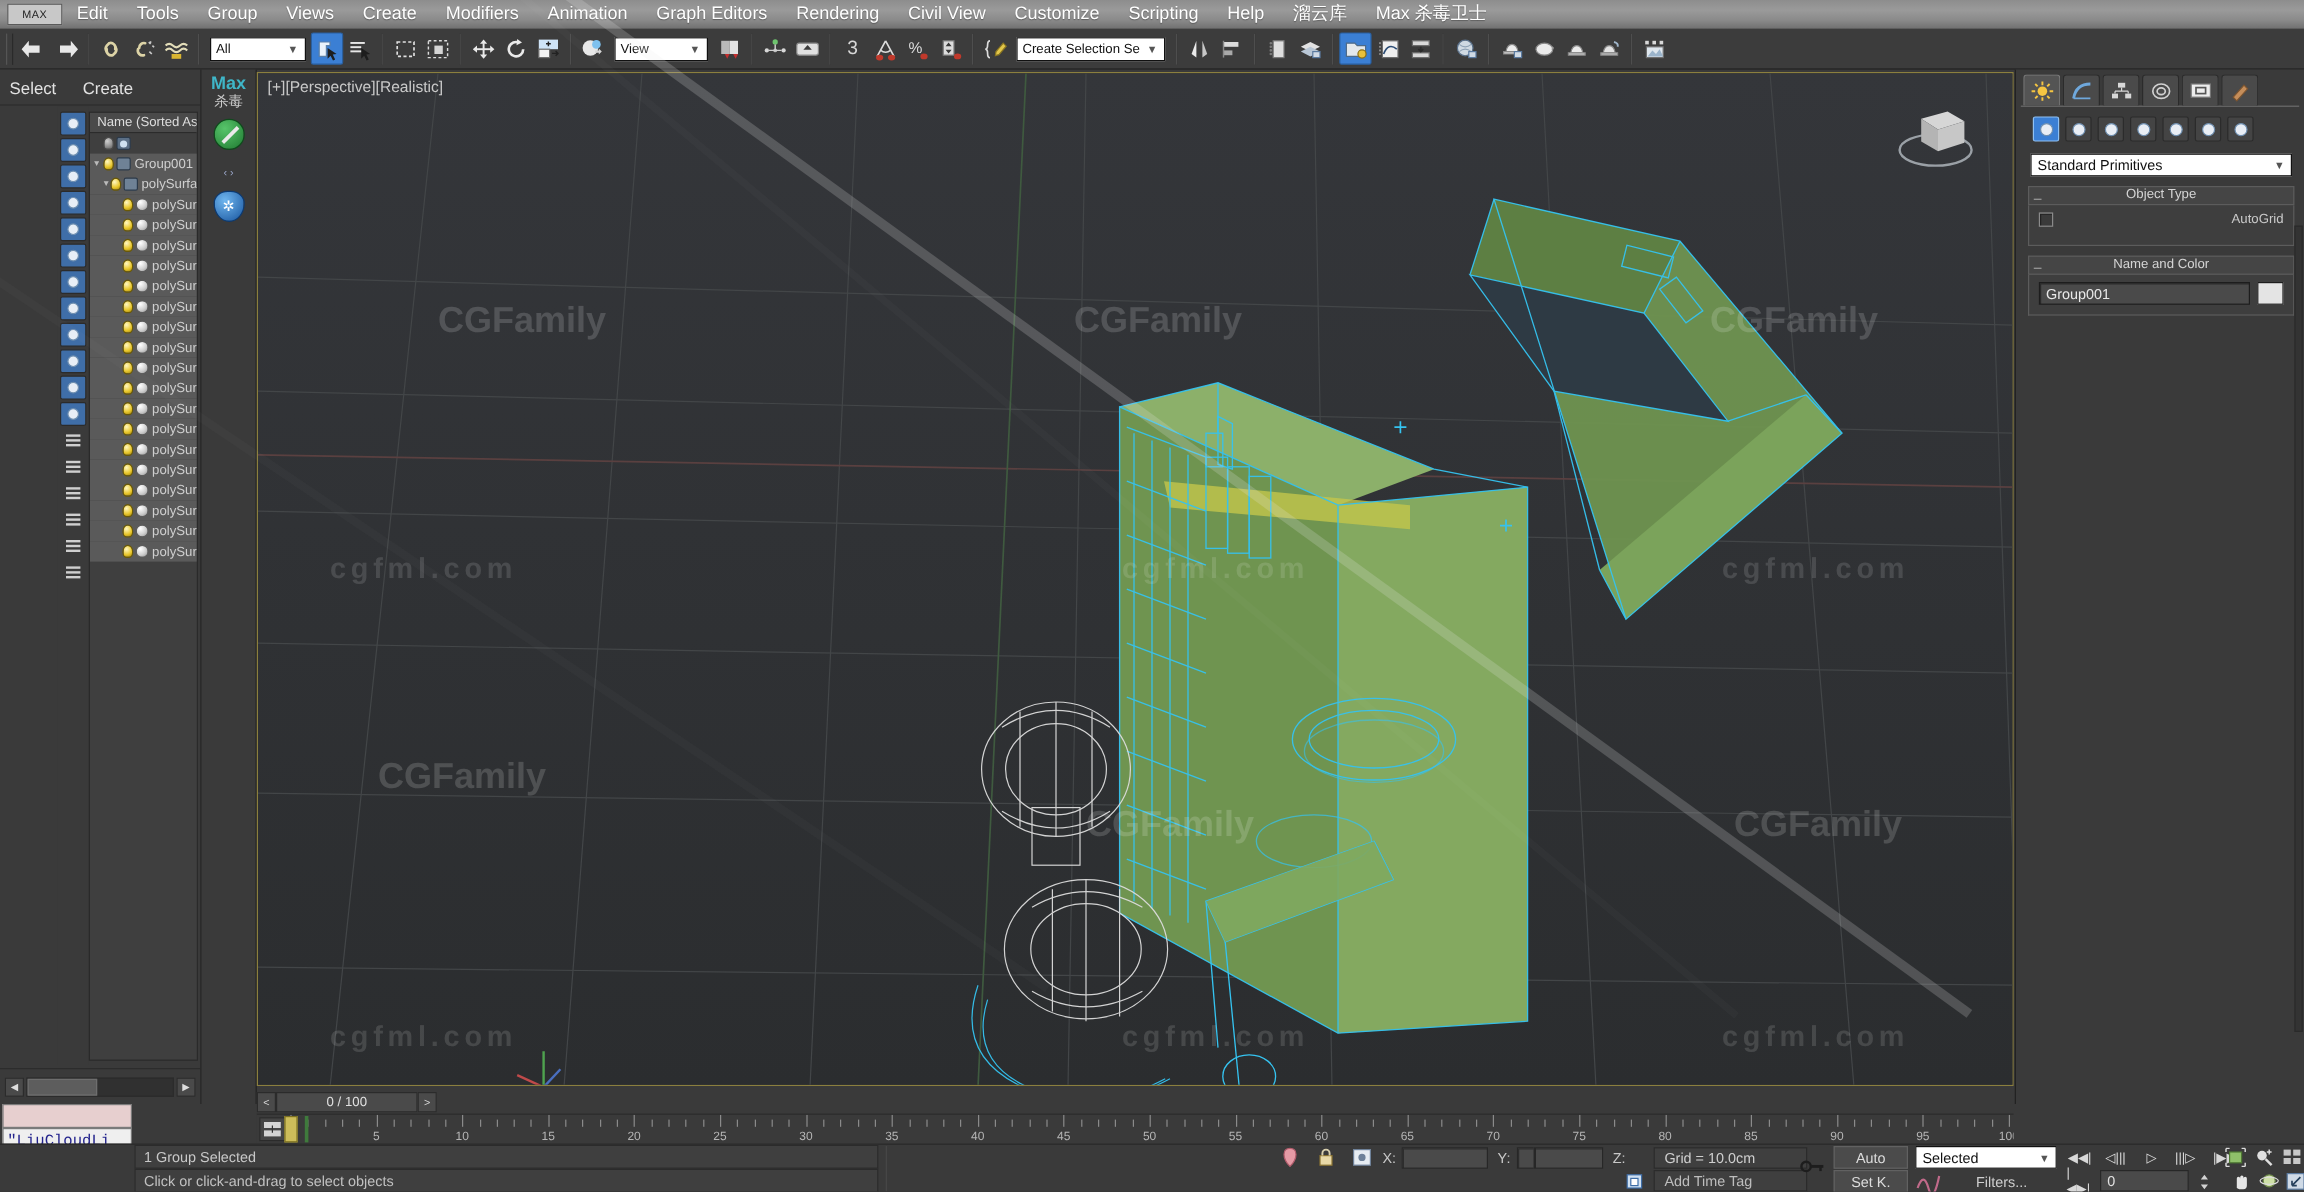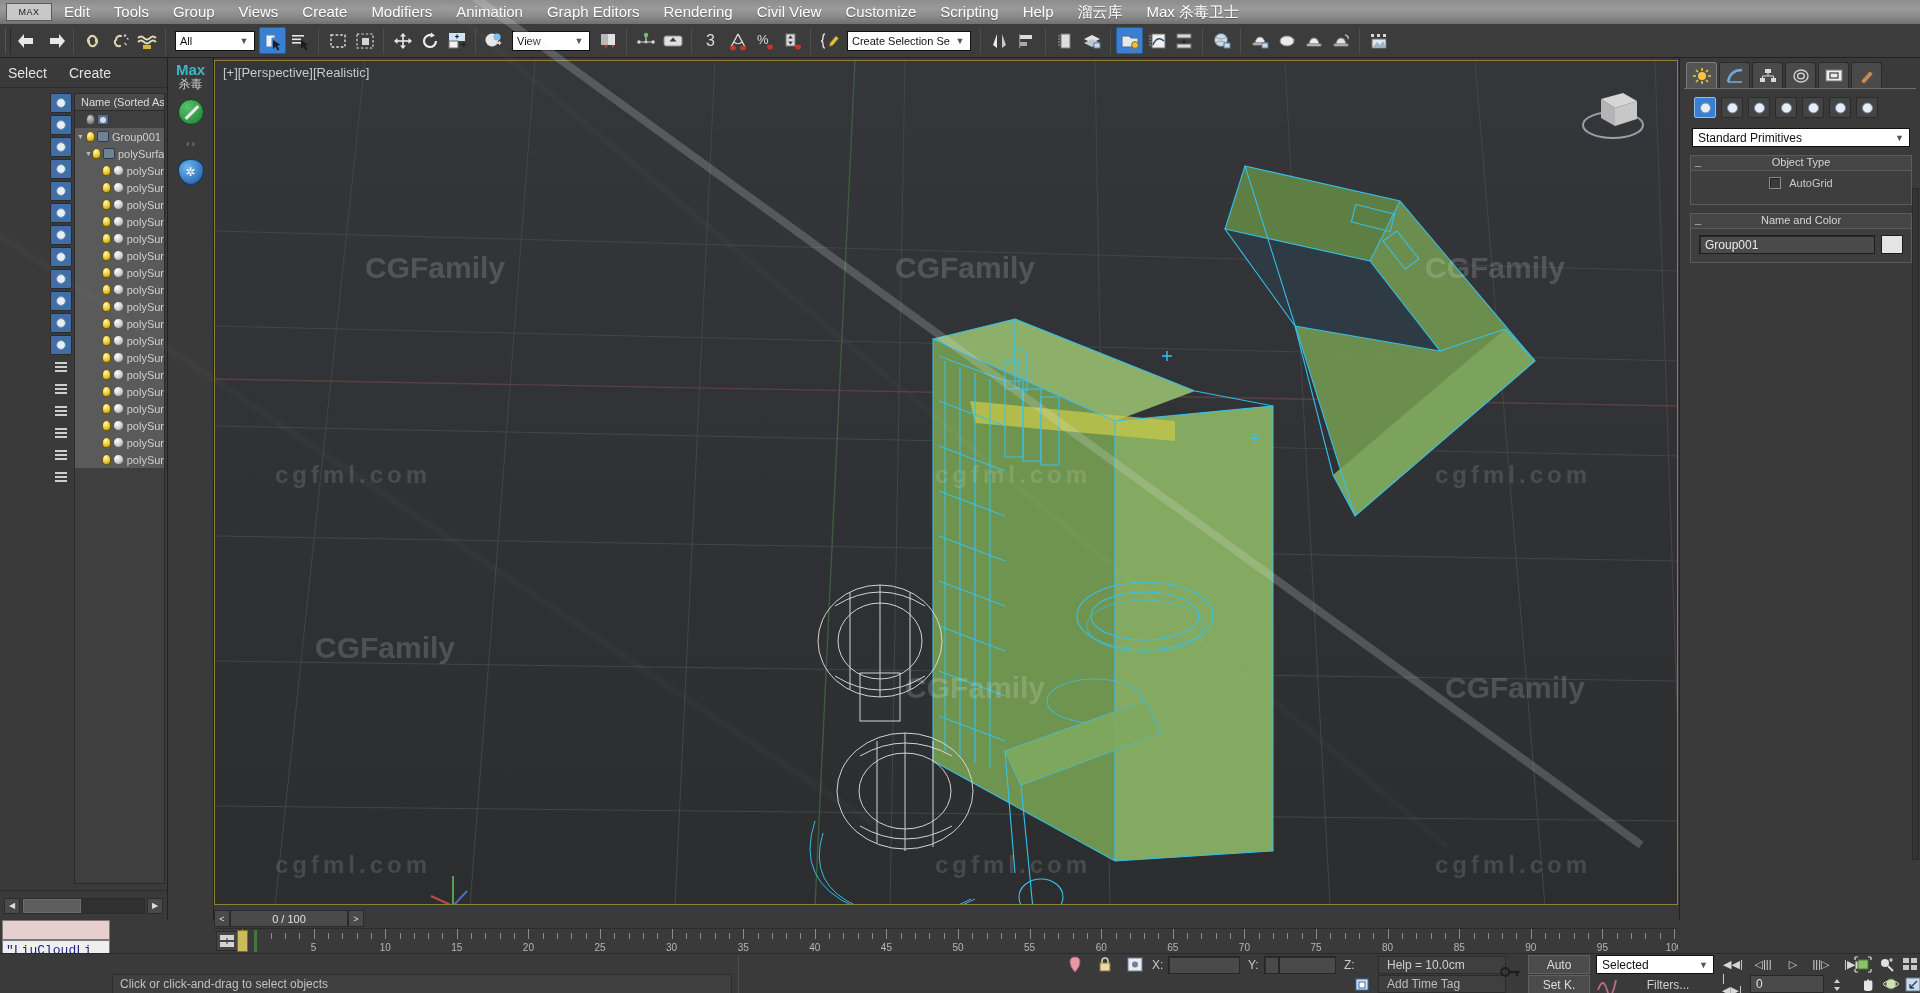--- a/index.html
+++ b/index.html
@@ -117,21 +117,21 @@
   .cp-combo{ margin:2px 10px 8px 12px; height:19px; background:#fff; color:#111;
     border:1px solid #111; font-size:12px; display:flex; align-items:center;
     padding:0 5px; }
   .cp-combo .cv{ flex:1; }
   .roll{ margin:0 8px 2px 10px; }
   .roll-head{ height:16px; background:#454545; border:1px solid #5c5c5c;
     font-size:11px; text-align:center; color:#d5d5d5; position:relative; }
   .roll-head .mn{ position:absolute; left:4px; top:-1px; font-size:11px; color:#bbb; }
   .roll-body{ border:1px solid #5c5c5c; border-top:none; padding:6px 8px 8px;
     background:#3e3e3e; }
-  .autogrid{ display:flex; align-items:center; justify-content:center; gap:8px;
+  .autogrid{ display:flex; align-items:center; justify-content:space-between; gap:8px;
     font-size:11px; color:#c9c9c9; margin-bottom:7px; }
   .cbx{ width:12px; height:12px; background:#3a3a3a; border:1px solid #8a8a8a;
     box-shadow:inset 1px 1px 0 #222; }
   .otgrid{ display:grid; grid-template-columns:1fr 1fr; gap:4px; }
   .otbtn{ height:19px; background:#4b4b4b; border:1px solid #606060;
     border-top-color:#717171; border-left-color:#717171; font-size:11px;
     color:#dcdcdc; display:flex; align-items:center; justify-content:center; }
   .namerow{ display:flex; gap:6px; align-items:center; }
   .nameinput{ flex:1; height:19px; background:#4a4a4a; border:1px solid #1d1d1d;
     box-shadow:inset 1px 1px 0 #2a2a2a; color:#e8e8e8; font-size:12px;
@@ -1172,20 +1172,21 @@
         <div class="namerow">
           <div class="nameinput">Group001</div>
           <div class="swatch"></div>
         </div>
       </div>
     </div>
     <div class="cp-scroll"></div>
   </div>
 
   <div class="statusbar">
+    <div class="prompt1">1 Group Selected</div>
     <div class="prompt2">Click or click-and-drag to select objects</div>
 
     <div class="sbsep" style="left:738px;top:1px;height:38px"></div>
 
     <div class="navbtn" style="position:absolute;left:1064px;top:1px">
       <svg width="16" height="17" viewBox="0 0 16 17">
           <path d="M8 1 q5 0 5 5 0 5-5 10 Q3 11 3 6 3 1 8 1Z" fill="#e59aa5" stroke="#b25c6c"></path>
         </svg>
     </div>
     <div class="navbtn" style="position:absolute;left:1094px;top:1px">
@@ -1201,21 +1202,21 @@
         </svg>
     </div>
 
     <span class="coordlab" style="left:1152px">X:</span>
     <div class="coordbox" style="left:1168px;width:72px"></div>
     <span class="coordlab" style="left:1248px">Y:</span>
     <div class="coordbox" style="left:1264px;width:72px"></div>
     <span class="coordlab" style="left:1344px">Z:</span>
     <div class="coordbox" style="left:1278px;width:0px"></div>
 
-    <div class="gridlab">Help = 10.0cm</div>
+    <div class="gridlab">Grid = 10.0cm</div>
     <div class="timetag">Add Time Tag</div>
     <div class="navbtn" style="position:absolute;left:1352px;top:21px">
       <svg width="18" height="17" viewBox="0 0 18 17">
           <rect x="2" y="3" width="12" height="11" fill="#cfe0f2" stroke="#3f6ea8"></rect>
           <rect x="5" y="6" width="6" height="6" fill="#fff" stroke="#3f6ea8"></rect>
         </svg>
     </div>
 
     <div class="navbtn" style="position:absolute;left:1500px;top:8px">
       <svg width="26" height="16" viewBox="0 0 26 16">

